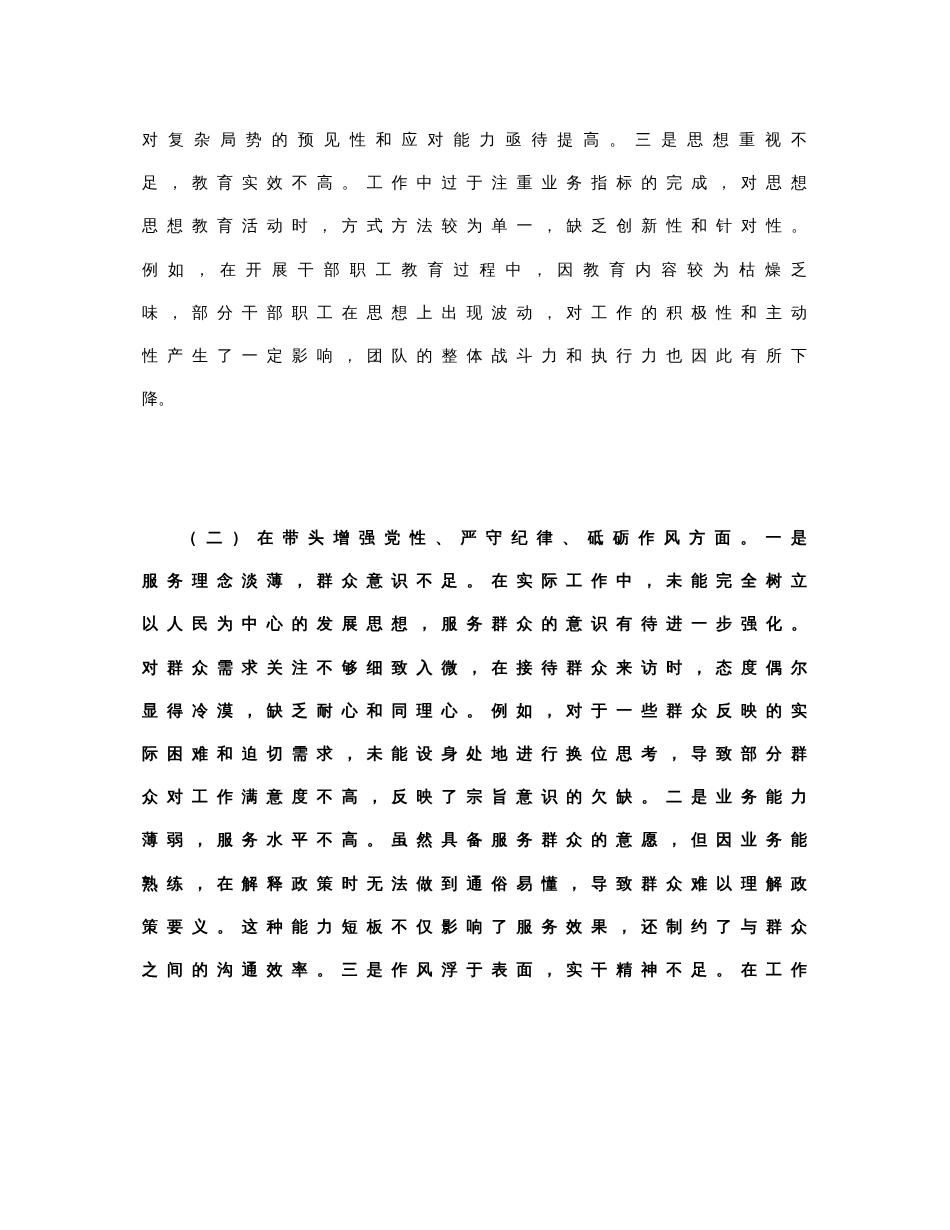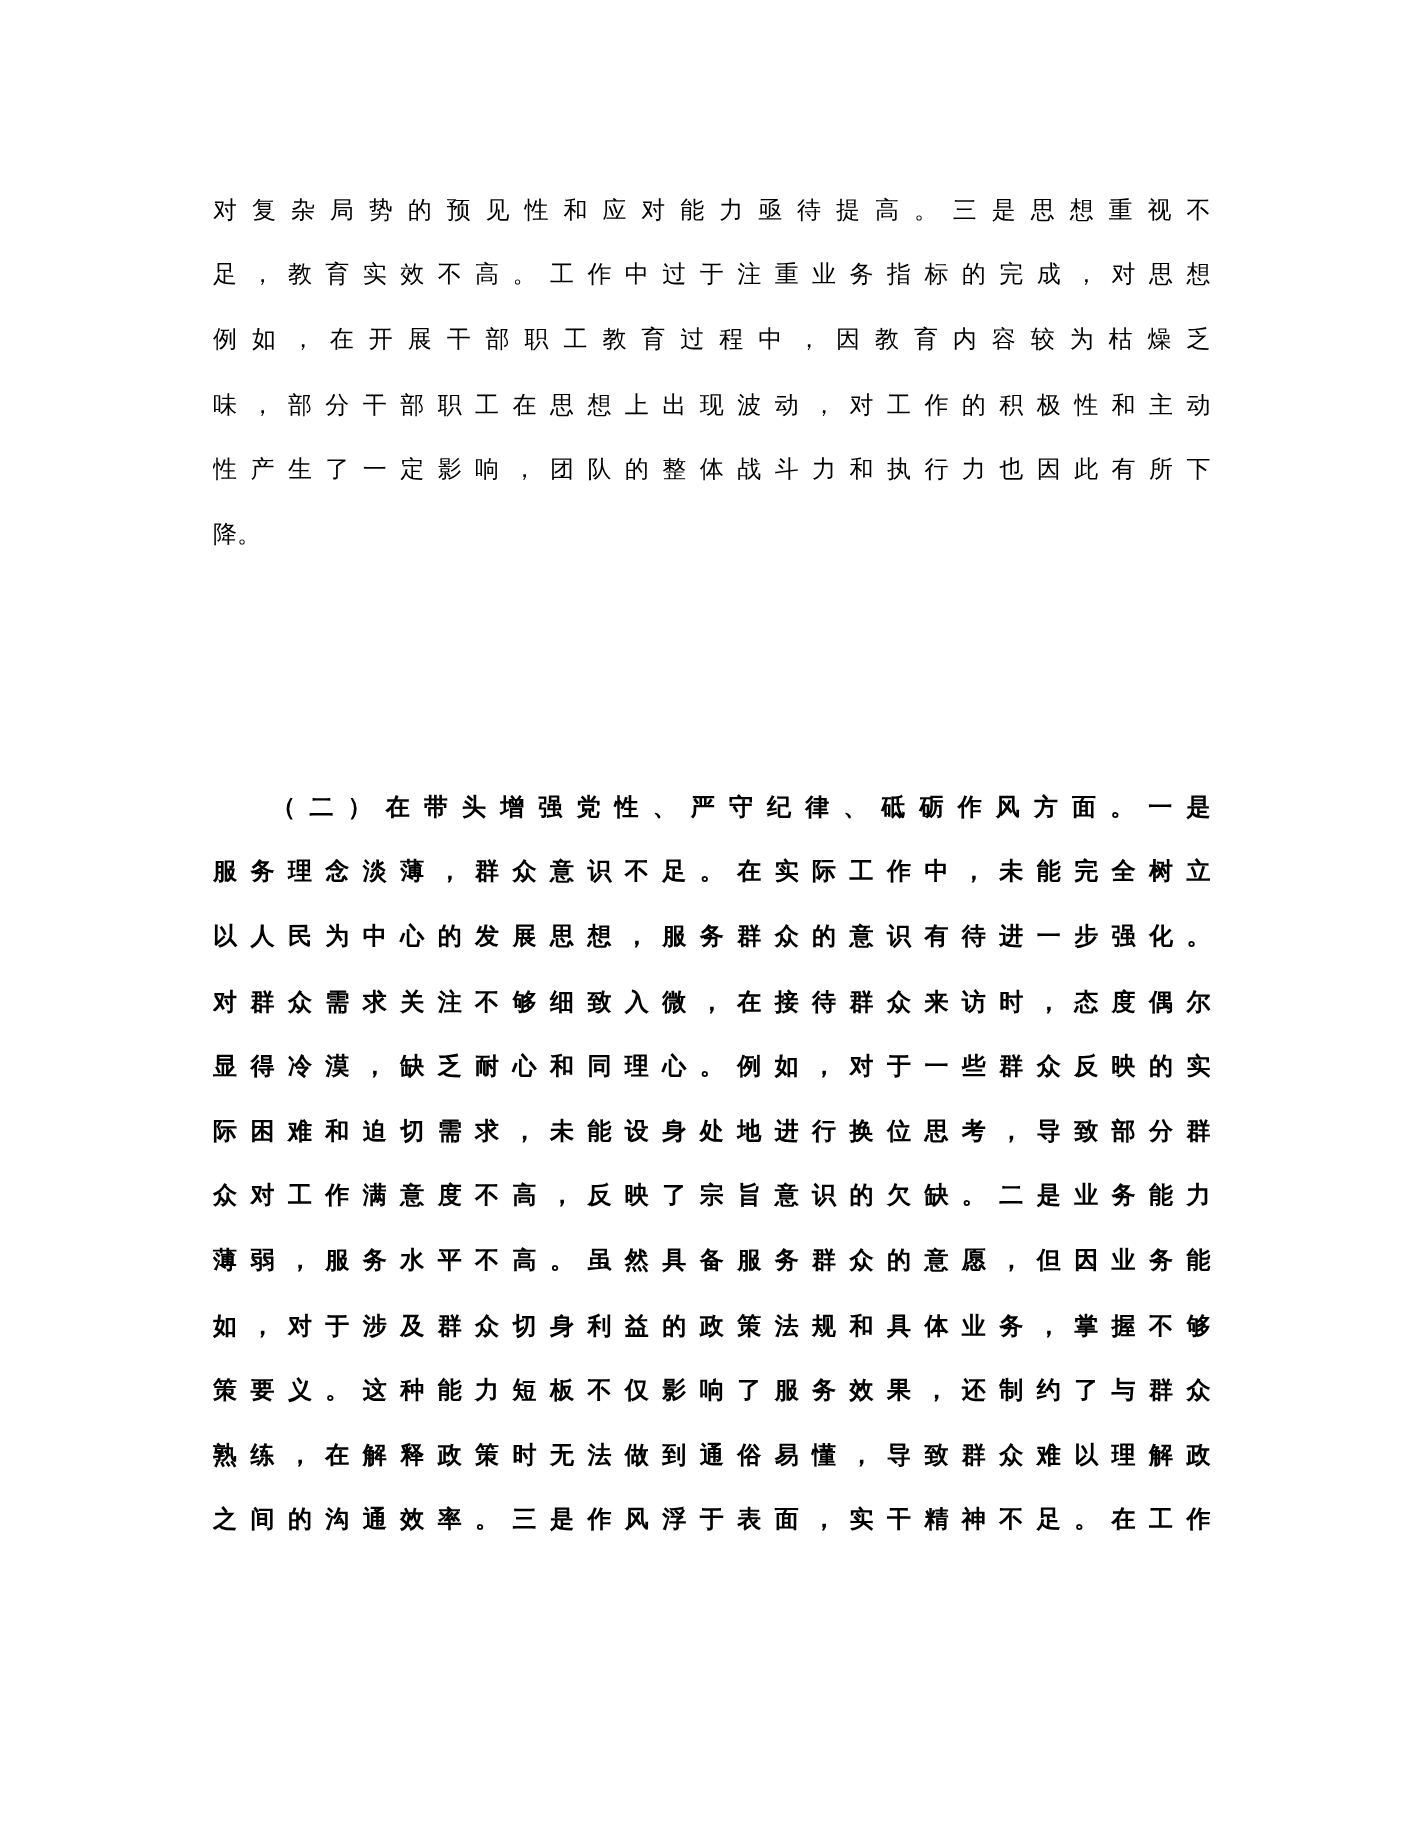--- a/index.html
+++ b/index.html
@@ -50,34 +50,34 @@
     }
   </style>
 </head>
 <body>
 
 <div class="page">
 
   <div class="para para-1">
     <span class="line">对复杂局势的预见性和应对能力亟待提高。三是思想重视不</span>
     <span class="line">足，教育实效不高。工作中过于注重业务指标的完成，对思想</span>
+    <span class="line">思想教育活动时，方式方法较为单一，缺乏创新性和针对性。</span>
     <span class="line">例如，在开展干部职工教育过程中，因教育内容较为枯燥乏</span>
     <span class="line">味，部分干部职工在思想上出现波动，对工作的积极性和主动</span>
     <span class="line">性产生了一定影响，团队的整体战斗力和执行力也因此有所下</span>
     <span class="line last">降。</span>
   </div>
 
   <div class="para para-2">
     <span class="line indent">（二）在带头增强党性、严守纪律、砥砺作风方面。一是</span>
     <span class="line">服务理念淡薄，群众意识不足。在实际工作中，未能完全树立</span>
     <span class="line">以人民为中心的发展思想，服务群众的意识有待进一步强化。</span>
     <span class="line">对群众需求关注不够细致入微，在接待群众来访时，态度偶尔</span>
     <span class="line">显得冷漠，缺乏耐心和同理心。例如，对于一些群众反映的实</span>
     <span class="line">际困难和迫切需求，未能设身处地进行换位思考，导致部分群</span>
     <span class="line">众对工作满意度不高，反映了宗旨意识的欠缺。二是业务能力</span>
     <span class="line">薄弱，服务水平不高。虽然具备服务群众的意愿，但因业务能</span>
-    <span class="line">如，对于涉及群众切身利益的政策法规和具体业务，掌握不够</span>
+    <span class="line">熟练，在解释政策时无法做到通俗易懂，导致群众难以理解政</span>
     <span class="line">策要义。这种能力短板不仅影响了服务效果，还制约了与群众</span>
-    <span class="line">熟练，在解释政策时无法做到通俗易懂，导致群众难以理解政</span>
     <span class="line">之间的沟通效率。三是作风浮于表面，实干精神不足。在工作</span>
   </div>
 
 </div>
 
 </body></html>

